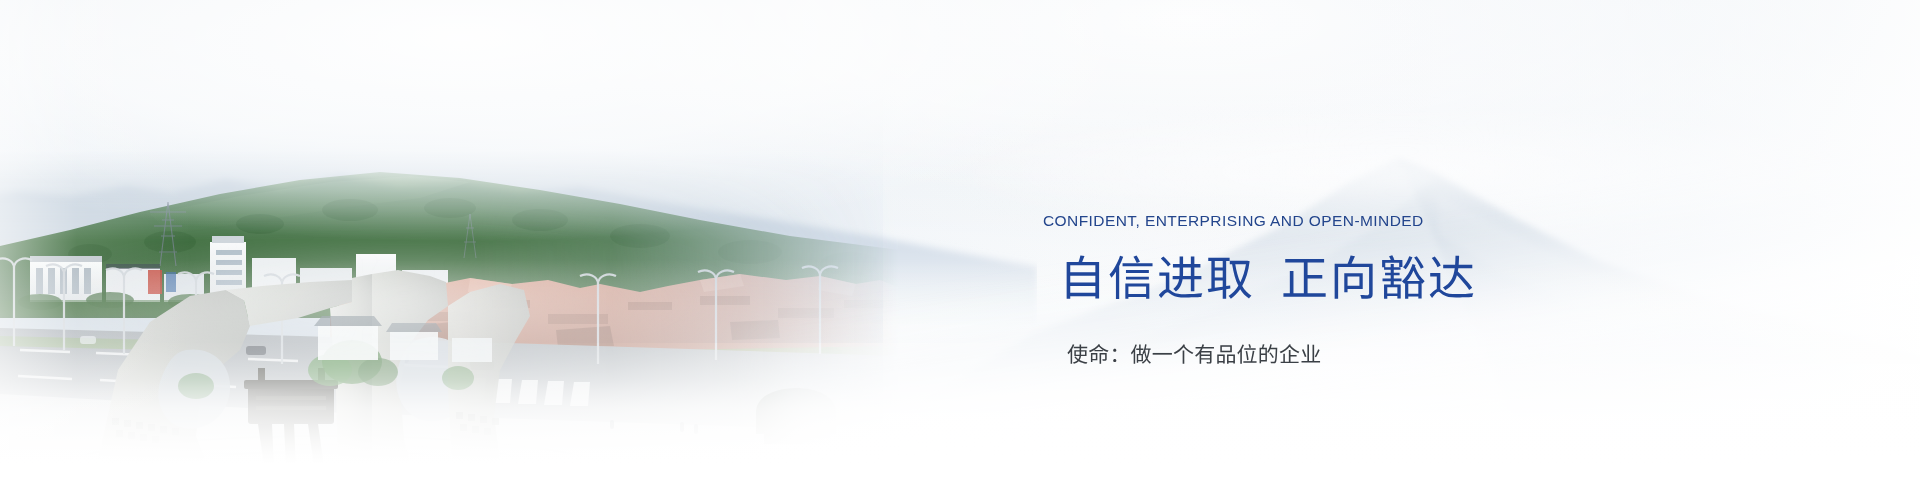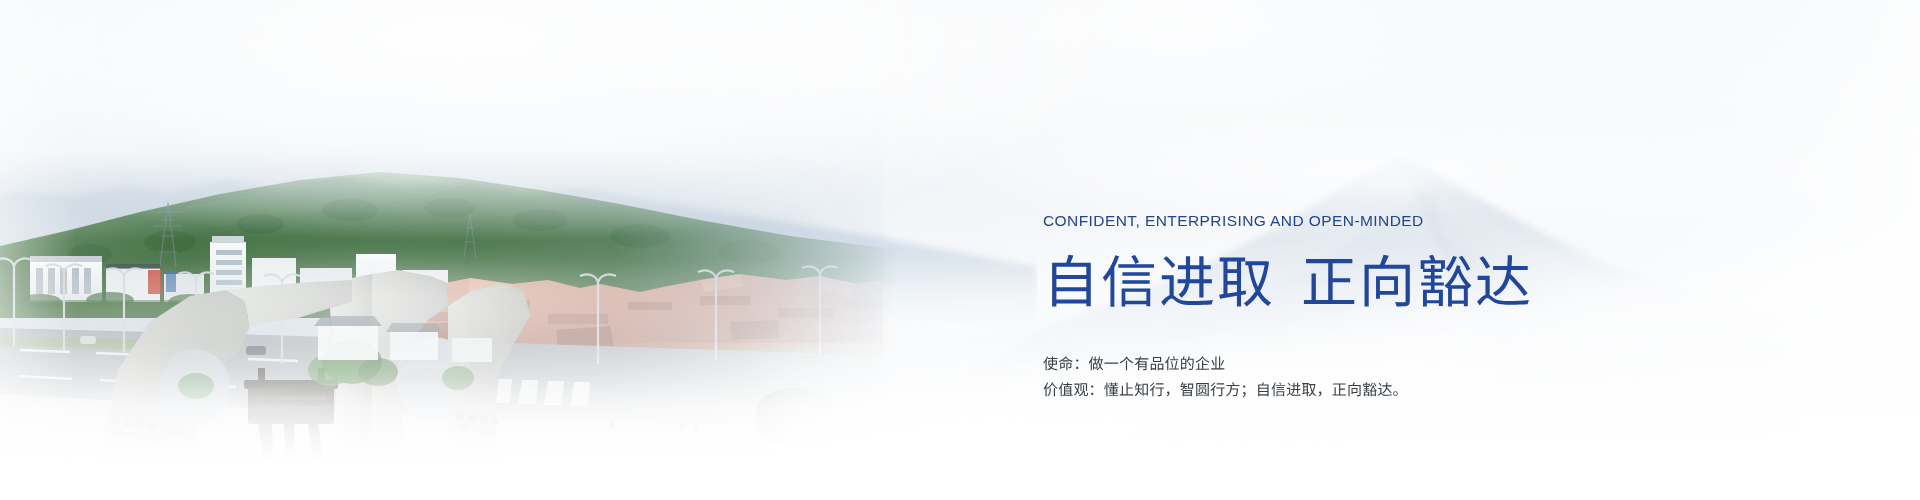--- a/index.html
+++ b/index.html
@@ -195,40 +195,41 @@
   .eyebrow {
     font-size: 15.5px;
     letter-spacing: 0.42px;
     font-weight: 400;
     line-height: 1;
     margin: 0 0 26px 0;
     white-space: nowrap;
   }
   .headline {
     font-family: "DejaVu Sans", "Liberation Sans", sans-serif;
-    font-size: 56px;
+    font-size: 47px;
     font-weight: 400;
     letter-spacing: 2px;
     line-height: 1;
-    margin: 0 0 40px 0;
+    margin: 0 0 40px 16px;
     white-space: nowrap;
   }
   .headline .gap { display:inline-block; width: 26px; }
   .mission-list {
     margin: 0;
     padding: 0;
     list-style: none;
   }
   .mission-list li {
     font-family: "DejaVu Sans", "Liberation Sans", sans-serif;
-    font-size: 15px;
+    font-size: 21px;
     line-height: 26.5px;
     font-weight: 400;
     letter-spacing: 0.2px;
     white-space: nowrap;
+    margin-left: 24px;
   }
 </style>
 </head>
 <body>
 
 <div class="banner">
 
   <div class="sky-base"></div>
   <div class="sky-blue-wash"></div>
 
@@ -622,18 +623,17 @@
   <div class="text-block">
 
     <p class="eyebrow" style="color: rgb(35, 69, 140);">CONFIDENT, ENTERPRISING AND OPEN-MINDED</p>
 
     <h1 class="headline" style="color: rgb(32, 71, 155);">
       <span>自信进取</span><span class="gap"></span><span>正向豁达</span>
     </h1>
 
     <ul class="mission-list">
       <li style="color: rgb(59, 64, 70);">使命：做一个有品位的企业</li>
-      <li style="color: rgb(59, 64, 70);">价值观：懂止知行，智圆行方；自信进取，正向豁达。</li>
     </ul>
 
   </div>
 
 </div>
 
 </body></html>

